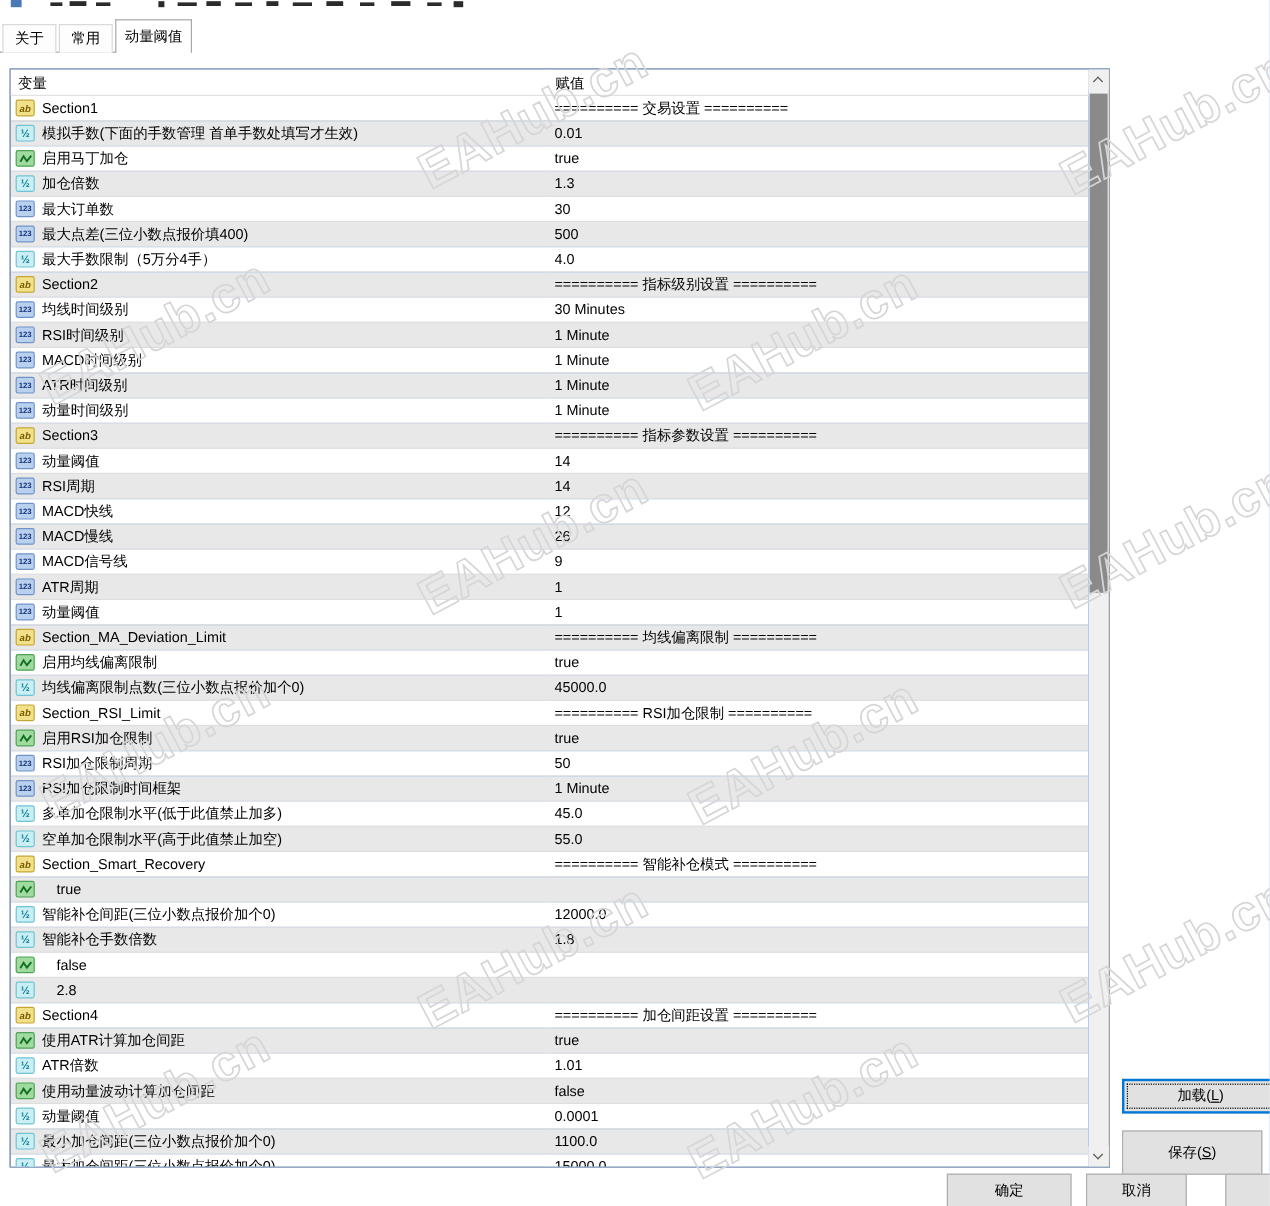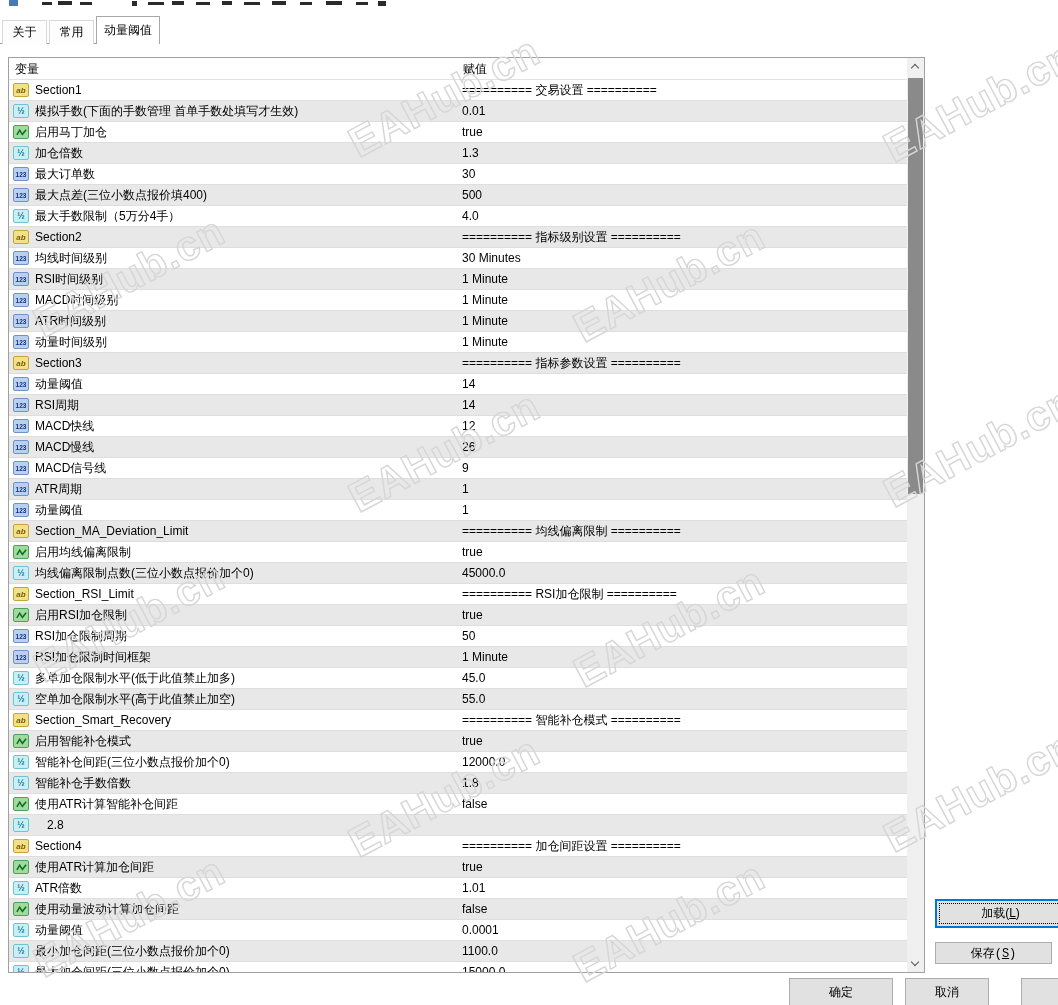--- a/index.html
+++ b/index.html
@@ -257,38 +257,36 @@
         </div>
         <div class="row">
           <span class="ticon t-string">ab</span>
           <span class="cname">Section_Smart_Recovery</span>
           <span class="cval">========== 智能补仓模式 ==========</span>
         </div>
         <div class="row stripe">
           <span class="ticon t-bool"><svg viewBox="0 0 14 12" width="13" height="11">
               <polyline points="2,8.5 5,3.5 8,8 12,3" fill="none" stroke="#146e22" stroke-width="1.7"></polyline>
             </svg></span>
-          <span class="cname">启用智能补仓模式</span>
           <span class="cval">true</span>
         </div>
         <div class="row">
           <span class="ticon t-double">½</span>
           <span class="cname">智能补仓间距(三位小数点报价加个0)</span>
           <span class="cval">12000.0</span>
         </div>
         <div class="row stripe">
           <span class="ticon t-double">½</span>
           <span class="cname">智能补仓手数倍数</span>
           <span class="cval">1.8</span>
         </div>
         <div class="row">
           <span class="ticon t-bool"><svg viewBox="0 0 14 12" width="13" height="11">
               <polyline points="2,8.5 5,3.5 8,8 12,3" fill="none" stroke="#146e22" stroke-width="1.7"></polyline>
             </svg></span>
-          <span class="cname">使用ATR计算智能补仓间距</span>
           <span class="cval">false</span>
         </div>
         <div class="row stripe">
           <span class="ticon t-double">½</span>
           <span class="cval">2.8</span>
         </div>
         <div class="row">
           <span class="ticon t-string">ab</span>
           <span class="cname">Section4</span>
           <span class="cval">========== 加仓间距设置 ==========</span>
@@ -335,21 +333,21 @@
       <div class="sthumb"></div>
       <div class="sbtn down">
           <span class="chev d"></span>
         </div>
     </div>
   </div>
 
   <div class="btn focusdef" style="left:935px;top:899px;width:131px;height:29px;">
     <span><span>加载(</span><span class="ak">L</span><span>)</span></span>
   </div>
-  <div class="btn" style="left:935px;top:942px;width:117px;height:22px;font-family:Liberation Mono, monospace;">
+  <div class="btn" style="left:935px;top:942px;width:117px;height:37px;">
     <span><span>保存(</span><span class="ak">S</span><span>)</span></span>
   </div>
 
   <div class="btn" style="left:789px;top:978px;width:104px;height:28px;">
     <span>确定</span>
   </div>
   <div class="btn" style="left:905px;top:978px;width:84px;height:28px;">
     <span>取消</span>
   </div>
   <div class="btn" style="left:1021px;top:978px;width:104px;height:28px;">

